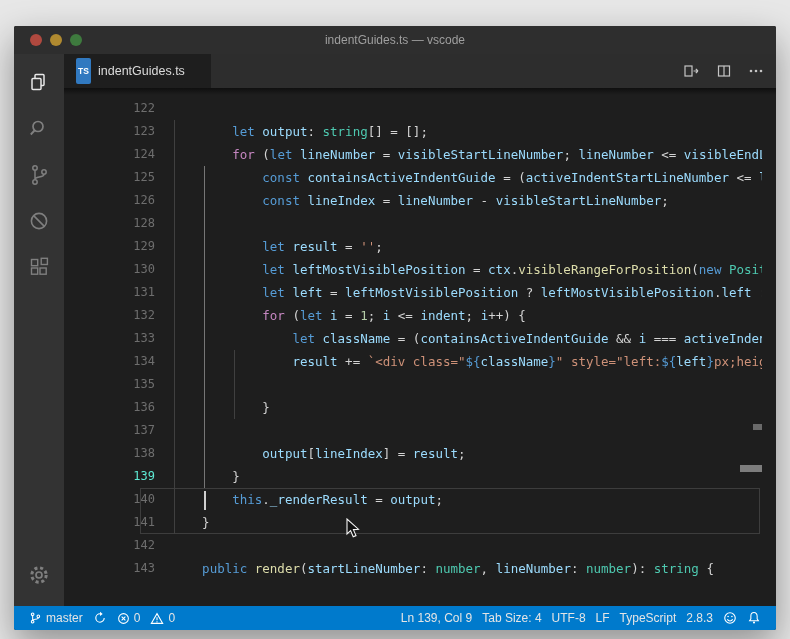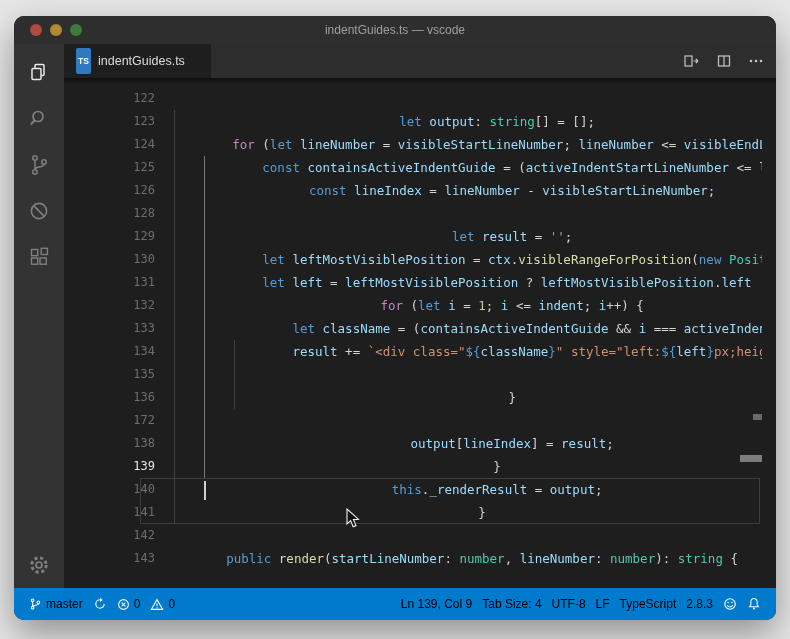--- a/index.html
+++ b/index.html
@@ -1,18 +1,18 @@
 <!DOCTYPE html>
 <html style="--titlebar: #2e2e2e; --tabbar: #2d2d2d; --activitybar: #333333; --editor: #1e1e1e; --statusbar: #007acc; --ts_icon: #3179c0; --kw: #569cd6; --ctrl: #c586c0; --variable: #9cdcfe; --func: #dcdcaa; --type: #4ec9b0; --number: #b5cea8; --string: #ce9178; --punct: #d4d4d4; --linenum: #6e6e6e; --guide: #404040; --guide_active: #767676; --tl_close: #b0493f; --tl_min: #b08a30; --tl_zoom: #3e7a3e;"><head>
 <meta charset="utf-8">
 <style>
   html,body{margin:0;padding:0;width:790px;height:639px;overflow:hidden;
     background:#e7e7e7;font-family:"Liberation Sans",sans-serif;}
-  .window{position:absolute;left:14px;top:16px;width:762px;height:604px;
-    border-radius:10px;overflow:hidden;background:var(--editor,#1e1e1e);
+  .window{position:absolute;left:14px;top:26px;width:762px;height:604px;
+    border-radius:2px;overflow:hidden;background:var(--editor,#1e1e1e);
     box-shadow:0 14px 36px rgba(0,0,0,.38);}
   
   .titlebar{position:absolute;left:0;top:0;right:0;height:28px;background:var(--titlebar,#2e2e2e);
     display:flex;align-items:center;justify-content:center;z-index:20;}
   .title-text{font-size:12px;color:#9f9f9f;}
   .traffic{position:absolute;left:16px;top:8px;display:flex;gap:8px;}
   .dot{width:12px;height:12px;border-radius:50%;}
   .dot-close{background:var(--tl_close);}
   .dot-min{background:var(--tl_min);}
   .dot-zoom{background:var(--tl_zoom);}
@@ -33,30 +33,30 @@
   
   .editor{position:absolute;left:50px;top:62px;right:0;bottom:24px;background:var(--editor,#1e1e1e);overflow:hidden;}
   .shadow-top{position:absolute;left:0;top:0;right:0;height:7px;
     background:linear-gradient(rgba(0,0,0,.5),rgba(0,0,0,0));z-index:6;}
   .cur-line{position:absolute;left:76px;top:400px;width:618px;height:44px;border:1px solid #3d3d3d;z-index:0;}
   .guide{position:absolute;width:1px;background:var(--guide,#404040);z-index:1;}
   .guide.active{background:var(--guide_active,#767676);}
   .code-scroll{position:absolute;left:0;top:9px;right:0;z-index:2;}
   .code-row{display:flex;height:23px;line-height:23px;font-family:"DejaVu Sans Mono",monospace;font-size:12.5px;}
   .ln{width:63px;text-align:right;color:var(--linenum,#6e6e6e);font-size:12px;flex:none;margin-left:28px;}
-  .ln.cur{color:#e5e5e5;}
-  .code{flex:1;margin-left:17px;margin-right:14px;overflow:hidden;white-space:pre;color:var(--punct,#d4d4d4);text-align:center;}
+  .ln.cur{color:#5eead4;}
+  .code{flex:1;margin-left:17px;margin-right:14px;overflow:hidden;white-space:pre;color:var(--punct,#d4d4d4);}
   .tk-k{color:var(--kw);} .tk-c{color:var(--ctrl);} .tk-v{color:var(--variable);}
   .tk-f{color:var(--func);} .tk-t{color:var(--type);} .tk-n{color:var(--number);}
   .tk-s{color:var(--string);} .tk-p{color:var(--punct);}
   .caret{position:absolute;left:140px;top:403px;width:2px;height:19px;background:#cfcfcf;z-index:4;}
   .ruler-mark{position:absolute;background:#6a6a6a;z-index:5;}
   
-  .statusbar{position:absolute;left:0;bottom:0;right:0;height:32px;background:var(--statusbar,#007acc);
-    display:flex;align-items:center;color:#000000;font-size:12px;padding:0 10px;z-index:20;}
+  .statusbar{position:absolute;left:0;bottom:0;right:0;height:24px;background:var(--statusbar,#007acc);
+    display:flex;align-items:center;color:#e5e5e5;font-size:12px;padding:0 10px;z-index:20;}
   .sb-item{display:flex;align-items:center;gap:4px;padding:0 5px;cursor:pointer;white-space:nowrap;}
   .sb-left{display:flex;align-items:center;}
   .sb-right{margin-left:auto;display:flex;align-items:center;}
   .mouse-cursor{position:absolute;left:332px;top:492px;z-index:50;}
   svg{display:block;}
 </style>
 </head>
 <body>
 
 <div class="window">
@@ -210,21 +210,21 @@
           <span class="code"><span>                </span><span class="tk-v">result</span><span class="tk-p"> += </span><span class="tk-s">`&lt;div class="</span><span class="tk-k">${</span><span class="tk-v">className</span><span class="tk-k">}</span><span class="tk-s">" style="left:</span><span class="tk-k">${</span><span class="tk-v">left</span><span class="tk-k">}</span><span class="tk-s">px;height:</span><span class="tk-k">${</span></span>
         </div>
         <div class="code-row">
           <span class="ln">135</span>
         </div>
         <div class="code-row">
           <span class="ln">136</span>
           <span class="code"><span>            </span><span class="tk-p">}</span></span>
         </div>
         <div class="code-row">
-          <span class="ln">172</span>
+          <span class="ln">137</span>
           <span class="code"></span>
         </div>
         <div class="code-row">
           <span class="ln">138</span>
           <span class="code"><span>            </span><span class="tk-v">output</span><span class="tk-p">[</span><span class="tk-v">lineIndex</span><span class="tk-p">] = </span><span class="tk-v">result</span><span class="tk-p">;</span></span>
         </div>
         <div class="code-row">
           <span class="ln cur">139</span>
           <span class="code"><span>        </span><span class="tk-p">}</span></span>
         </div>

